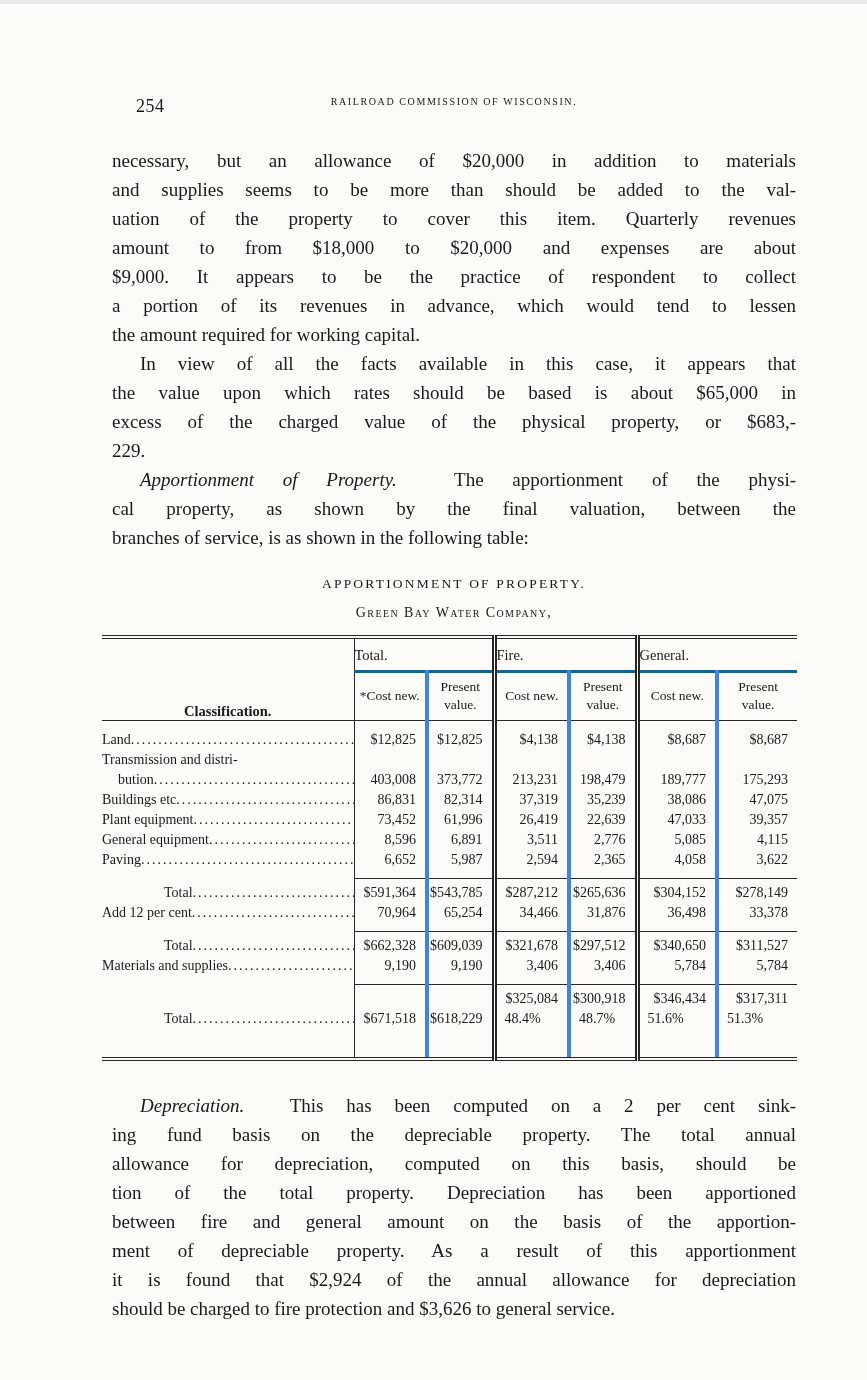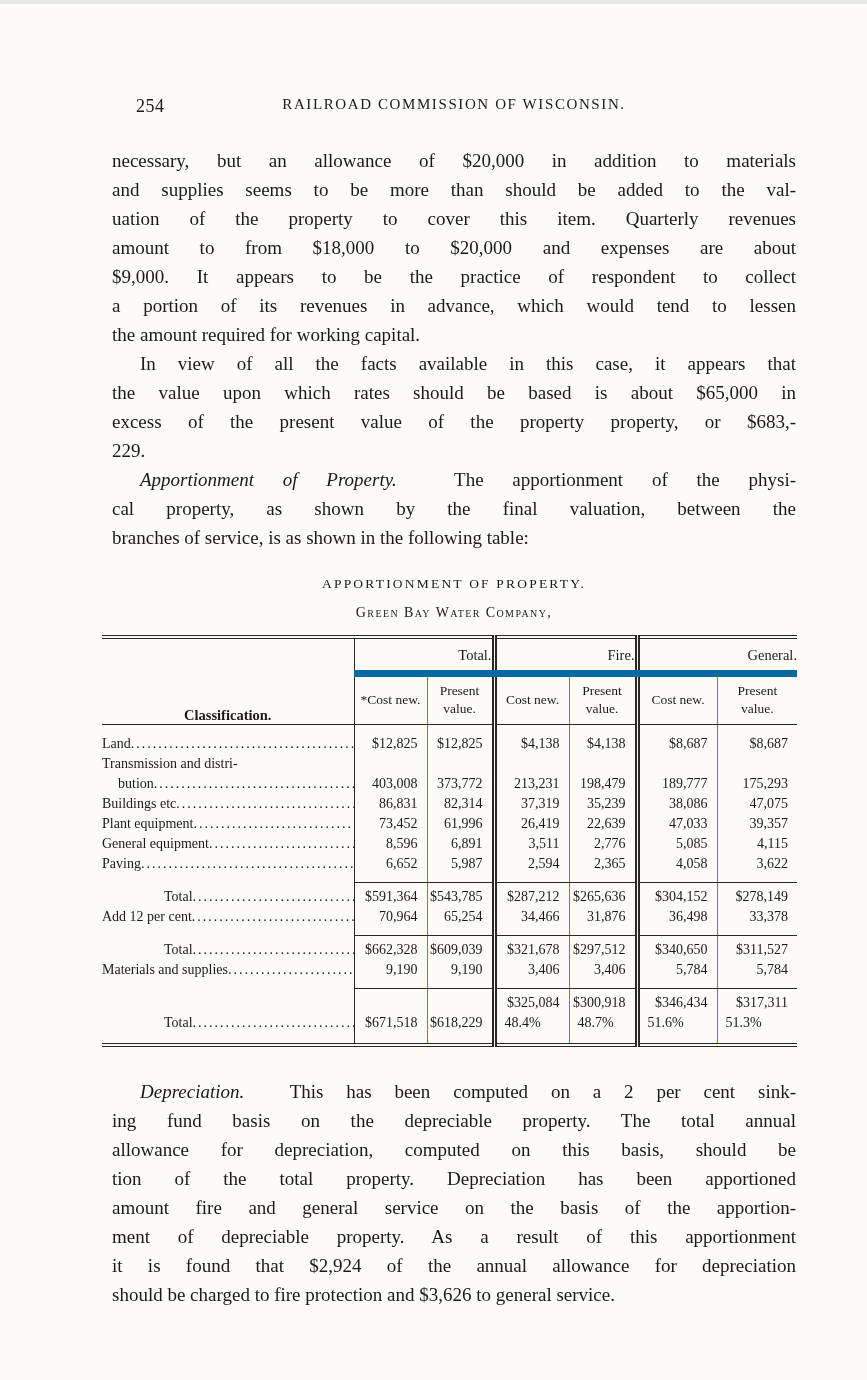--- a/index.html
+++ b/index.html
@@ -10,21 +10,21 @@
     background:#fcfbf8;
     color:#1c1a18;
     font-family:"Liberation Serif","DejaVu Serif",serif;
     overflow:hidden;
   }
   .content{position:absolute;left:112px;top:0;width:684px;}
 
   
   .running-head{position:relative;margin-top:92px;height:24px;}
   .pagenum{position:absolute;left:24px;top:0;font-size:18px;letter-spacing:.5px;}
-  .head-title{display:block;text-align:center;font-size:15px;letter-spacing:1.6px;}
+  .head-title{display:block;text-align:center;font-size:10px;letter-spacing:1.6px;}
 
   
   .bodyblock{margin-top:26px;}
   .para{font-size:19px;}
   .line{line-height:29px;text-align:justify;text-align-last:justify;white-space:normal;}
   .line.last{text-align-last:left;}
   .para.indent .line:first-child{text-indent:28px;}
   .lead{font-style:italic;}
 
   
@@ -36,39 +36,39 @@
     margin:14px 0 0 -10px;
     width:695px;
     border-collapse:collapse;
     border-top:4px double #2a2826;
     border-bottom:4px double #2a2826;
     font-size:14px;
     table-layout:fixed;
   }
   .apportionment th,.apportionment td{padding:0;vertical-align:bottom;}
   .c1{border-right:1px solid #2a2826;}
-  .v1{border-left:1px solid #3b82f6;}
+  .v1{border-left:4px solid #3b82f6;}
   .vd{border-left:5px double #2a2826;}
-  th.grp{font-weight:normal;font-size:14.5px;text-align:right;
-         border-bottom:7px solid #0369a1;padding:8px 0 6px 0;}
+  th.grp{font-weight:normal;font-size:14.5px;text-align:left;
+         border-bottom:3px solid #0369a1;padding:8px 0 6px 0;}
   th.cls-head{font-weight:bold;font-size:14.5px;text-align:center;
               border-bottom:1px solid #2a2826;}
   th.sub{font-weight:normal;font-size:13.5px;text-align:center;vertical-align:middle;
          border-bottom:1px solid #2a2826;padding:5px 2px 7px 2px;line-height:1.3;}
   td.lbl{text-align:left;}
   .lbl-line{overflow:hidden;white-space:nowrap;line-height:20px;}
   .lbl-line.cont{padding-left:16px;}
   .dots{letter-spacing:2px;}
   td.v{text-align:right;padding-right:9px;line-height:20px;}
   tr.first-row td{padding-top:9px;}
   tr.spacer td{height:8px;}
   tr.spacer td.rule{border-bottom:1px solid #2a2826;}
   tr.row-total td{padding-top:4px;}
   tr.row-total .lbl-line{padding-left:62px;}
-  tr.last-row td{padding-bottom:10px;}
+  tr.last-row td{padding-bottom:28px;}
   .pct{text-align:left;padding-left:8px;line-height:20px;}
 
   .bottomblock{margin-top:30px;}
 </style>
 </head>
 <body>
 
 <div class="page">
   <div class="content">
 
@@ -83,21 +83,21 @@
           <div class="line">and supplies seems to be more than should be added to the val-</div>
           <div class="line">uation of the property to cover this item.  Quarterly revenues</div>
           <div class="line">amount to from $18,000 to $20,000 and expenses are about</div>
           <div class="line">$9,000.  It appears to be the practice of respondent to collect</div>
           <div class="line">a portion of its revenues in advance, which would tend to lessen</div>
           <div class="line last">the amount required for working capital.</div>
         </div>
         <div class="para indent">
           <div class="line">In view of all the facts available in this case, it appears that</div>
           <div class="line">the value upon which rates should be based is about $65,000 in</div>
-          <div class="line">excess of the present value of the property property, or $683,-</div>
+          <div class="line">excess of the charged value of the physical property, or $683,-</div>
           <div class="line last">229.</div>
         </div>
         <div class="para indent">
           <div class="line"><span class="lead">Apportionment of Property.</span>&nbsp; The apportionment of the physi-</div>
           <div class="line">cal property, as shown by the final valuation, between the</div>
           <div class="line last">branches of service, is as shown in the following table:</div>
         </div>
       </div>
 
     <div class="table-caption">APPORTIONMENT OF PROPERTY.</div>
@@ -417,21 +417,21 @@
           </tr>
         </tbody>
     </table>
 
     <div class="bottomblock" id="paragraphs-bottom">
         <div class="para indent">
           <div class="line"><span class="lead">Depreciation.</span>&nbsp; This has been computed on a 2 per cent sink-</div>
           <div class="line">ing fund basis on the depreciable property.  The total annual</div>
           <div class="line">allowance for depreciation, computed on this basis, should be</div>
           <div class="line">tion of the total property.  Depreciation has been apportioned</div>
-          <div class="line">amount fire and general service on the basis of the apportion-</div>
+          <div class="line">between fire and general amount on the basis of the apportion-</div>
           <div class="line">ment of depreciable property.  As a result of this apportionment</div>
           <div class="line">it is found that $2,924 of the annual allowance for depreciation</div>
           <div class="line last">should be charged to fire protection and $3,626 to general service.</div>
         </div>
       </div>
 
   </div>
 </div>
 
 </body></html>

